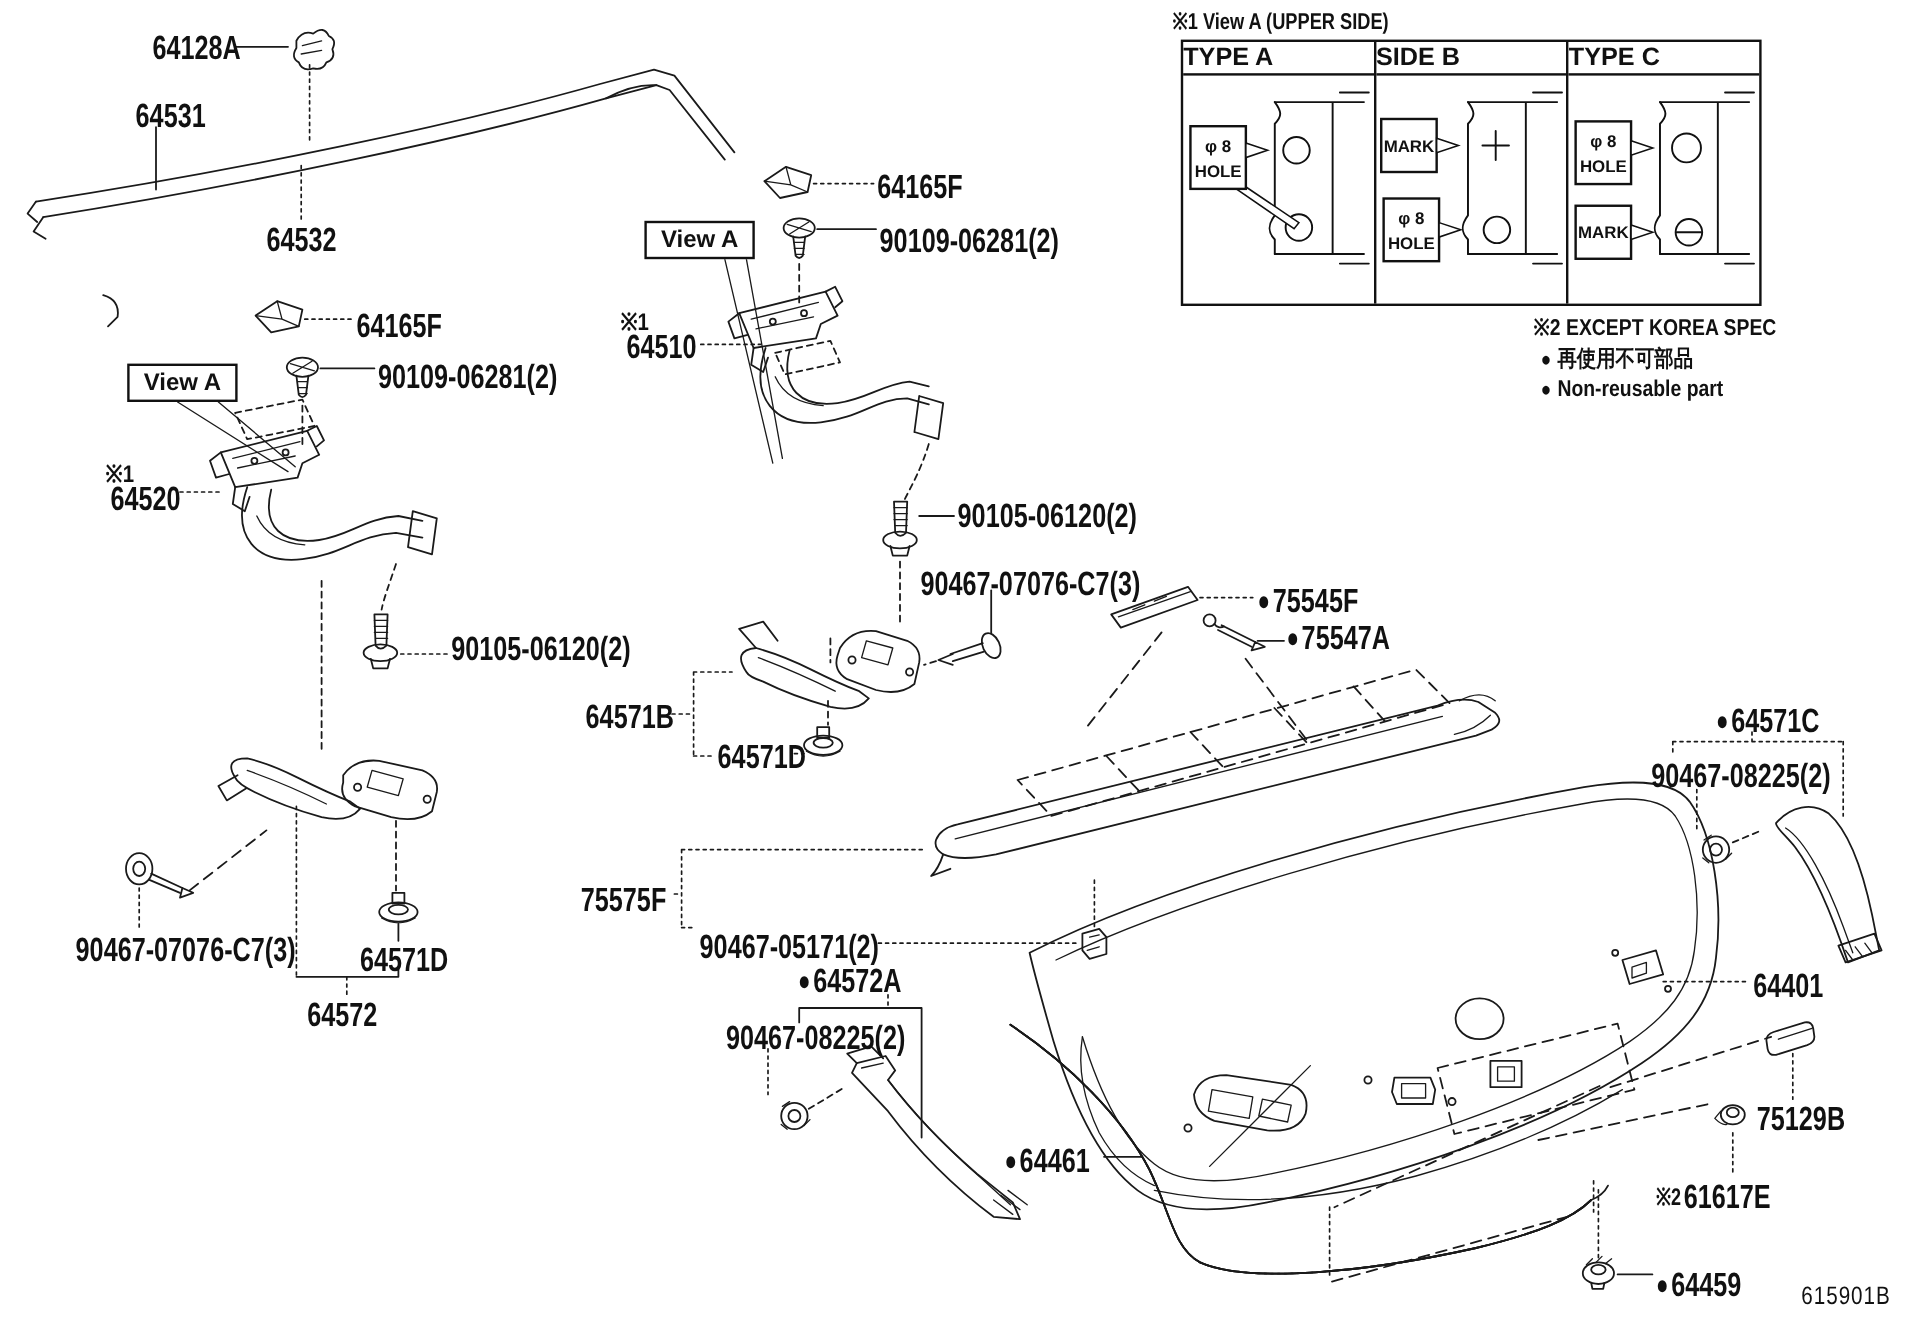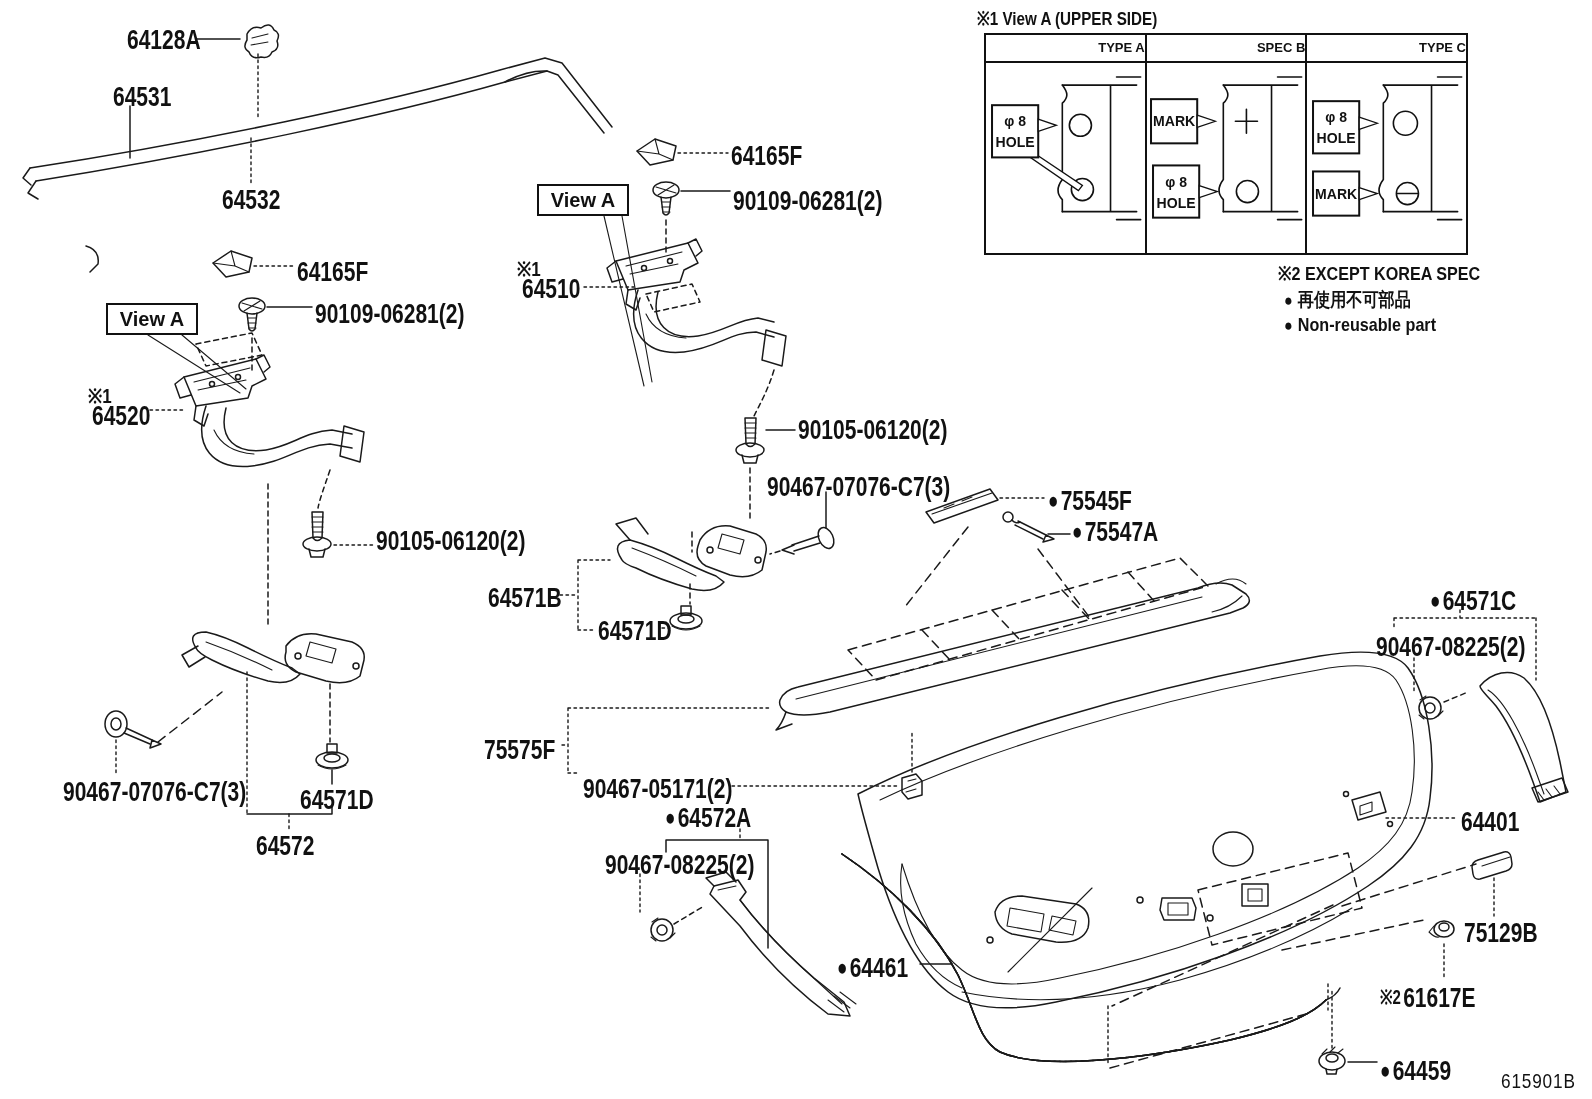--- a/index.html
+++ b/index.html
@@ -18,21 +18,21 @@
   .reflbl{position:absolute;font-weight:bold;font-size:20px;line-height:1;transform:scale(0.85,1);transform-origin:0 0;}
   .codelbl{position:absolute;font-weight:500;font-size:21px;line-height:1;transform:scale(0.82,1);transform-origin:0 0;letter-spacing:1px;}
   .viewa{position:absolute;width:88px;height:28px;border:2.5px solid #111;background:#fff;
          font-weight:bold;font-size:20px;line-height:28px;text-align:center;}
   .legend-title{position:absolute;font-weight:bold;font-size:19px;line-height:1.2;transform:scale(0.8,1);transform-origin:0 0;white-space:nowrap;}
   .note{position:absolute;font-weight:bold;font-size:19px;line-height:1.2;transform:scale(0.85,1);transform-origin:0 0;white-space:nowrap;}
   .note .dot{font-size:17px;margin-right:6px;}
   .vtable{position:absolute;left:984px;top:33px;width:484px;height:222px;border:2.5px solid #111;display:flex;background:#fff;box-sizing:border-box;}
   .vcol{flex:1;display:flex;flex-direction:column;border-right:2.5px solid #111;}
   .vcol:last-child{border-right:none;border-radius:29px;}
-  .vhead{height:27px;border-bottom:2.5px solid #111;text-align:right;font-weight:bold;font-size:13px;line-height:26px;}
+  .vhead{height:27px;border-bottom:2.5px solid #111;text-align:left;font-weight:bold;font-size:21px;line-height:26px;}
   .vbody{flex:1;}
   .vbody svg{display:block;width:100%;height:100%;}
   .vbody path,.vbody circle{stroke:#111;fill:none;stroke-width:1.6;stroke-linecap:round;stroke-linejoin:round;}
   .vbody rect{stroke:#111;fill:#fff;stroke-width:2;}
   .vbody polygon{stroke:#111;fill:#fff;stroke-width:1.3;}
   .vbody text{fill:#111;stroke:none;font-family:"Liberation Sans",sans-serif;font-weight:bold;font-size:14px;text-anchor:middle;}
 </style>
 </head>
 <body>
 
@@ -372,21 +372,21 @@
             <circle cx="96" cy="126" r="11"></circle>
         <polygon points="44,94 50,91 96,122 92,127"></polygon>
         <rect x="6" y="42" width="46" height="52"></rect>
         <polygon points="52,56 70,62 52,68"></polygon>
         <text x="29" y="63">φ 8</text>
         <text x="29" y="84">HOLE</text>
       </svg>
     </div>
   </div>
   <div class="vcol">
-    <div class="vhead">SPEC B</div>
+    <div class="vhead">SIDE B</div>
     <div class="vbody">
       <svg viewBox="0 0 158 192">
         <path d="M130 14 H 154 M76 22 H 150 M76 148 H 150 M130 156 H 154 M124 22 V 148"></path>
         <path d="M76 22 C 82 30, 82 34, 76 40 V 116 C 70 124, 70 130, 76 136 V 148"></path>
         <path d="M88 58 H 110 M99 46 V 70"></path>
         <circle cx="100" cy="128" r="11"></circle>
         <rect x="4" y="36" width="46" height="44"></rect>
         <polygon points="50,52 68,58 50,64"></polygon>
         <text x="27" y="63">MARK</text>
         <rect x="6" y="102" width="46" height="52"></rect>

